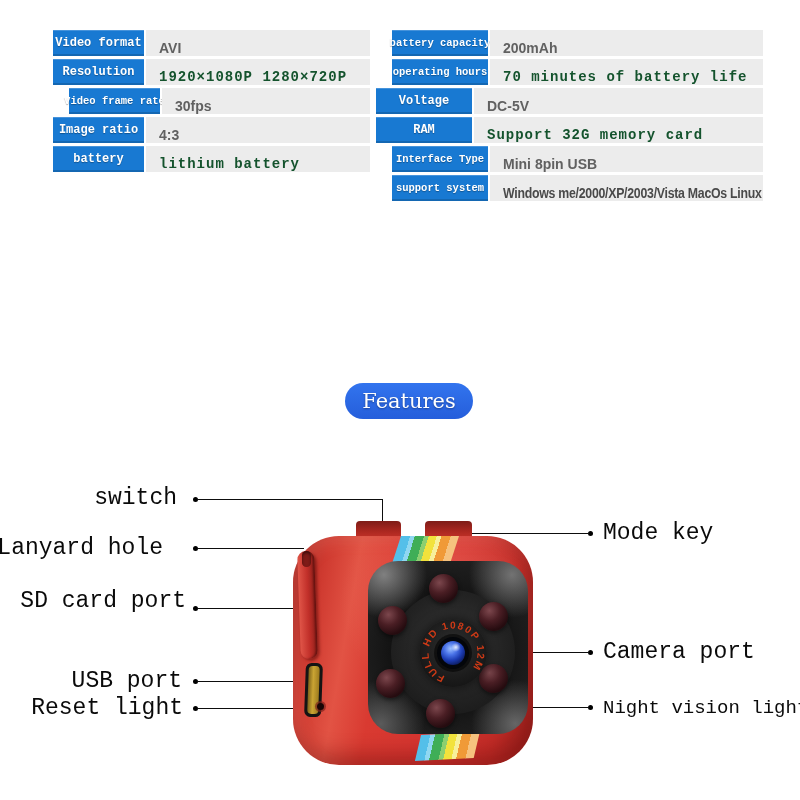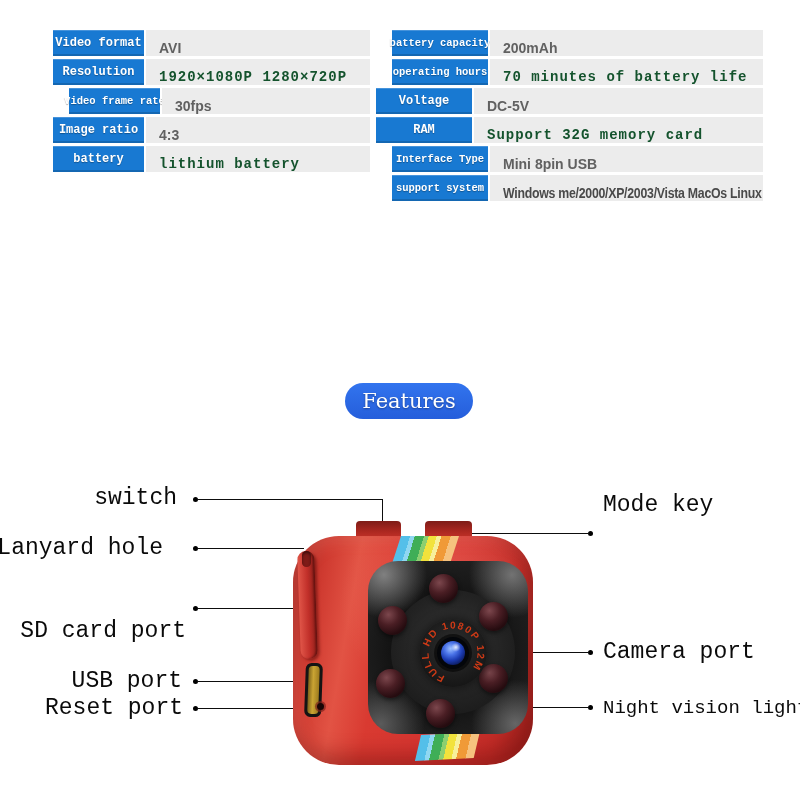--- a/index.html
+++ b/index.html
@@ -33,24 +33,24 @@
     color:#fff;font-family:"DejaVu Serif",serif;font-size:21px;
     display:flex;align-items:center;justify-content:center;
     text-shadow:0 1px 2px rgba(0,0,0,.35);margin-top:35px;}
 
   
   .co{position:absolute;font-family:"Liberation Mono",monospace;color:#0a0a0a;
       font-size:23px;line-height:22px;white-space:nowrap;}
   .co.sm{font-size:19px;line-height:20px;}
   .co-switch{top:487px;right:623px;}
   .co-lanyard{top:537px;right:637px;}
-  .co-sd{top:620px;right:614px;}
+  .co-sd{top:590px;right:614px;}
   .co-usb{top:670px;right:618px;}
   .co-reset{top:697px;right:617px;}
-  .co-mode{top:494px;left:603px;}
+  .co-mode{top:522px;left:603px;}
   .co-camera{top:641px;left:603px;}
   .co-night{top:698px;left:603px;}
   .dot{position:absolute;width:5px;height:5px;border-radius:50%;background:#000;}
   .dot-switch{left:193px;top:497px;} .dot-lanyard{left:193px;top:546px;}
   .dot-sd{left:193px;top:606px;}     .dot-usb{left:193px;top:679px;}
   .dot-reset{left:193px;top:706px;}  .dot-mode{left:588px;top:531px;}
   .dot-camera{left:588px;top:650px;} .dot-night{left:588px;top:705px;}
   .ln{position:absolute;background:#0d0d0d;height:1px;}
   .ln-switch-h{left:197px;top:499px;width:186px;}
   .ln-switch-v{left:382px;top:499px;width:1px;height:28px;}
@@ -200,21 +200,21 @@
         </div>
       </div>
     </div>
 
   <div class="features-pill">Features</div>
 
   <div class="co co-switch">switch</div>
   <div class="co co-lanyard">Lanyard hole</div>
   <div class="co co-sd">SD card port</div>
   <div class="co co-usb">USB port</div>
-  <div class="co co-reset">Reset port</div>
+  <div class="co co-reset">Reset light</div>
   <div class="co co-mode">Mode key</div>
   <div class="co co-camera">Camera port</div>
   <div class="co co-night sm">Night vision light</div>
 
   <div class="dot dot-switch"></div>
   <div class="dot dot-lanyard"></div>
   <div class="dot dot-sd"></div>
   <div class="dot dot-usb"></div>
   <div class="dot dot-reset"></div>
   <div class="dot dot-mode"></div>

